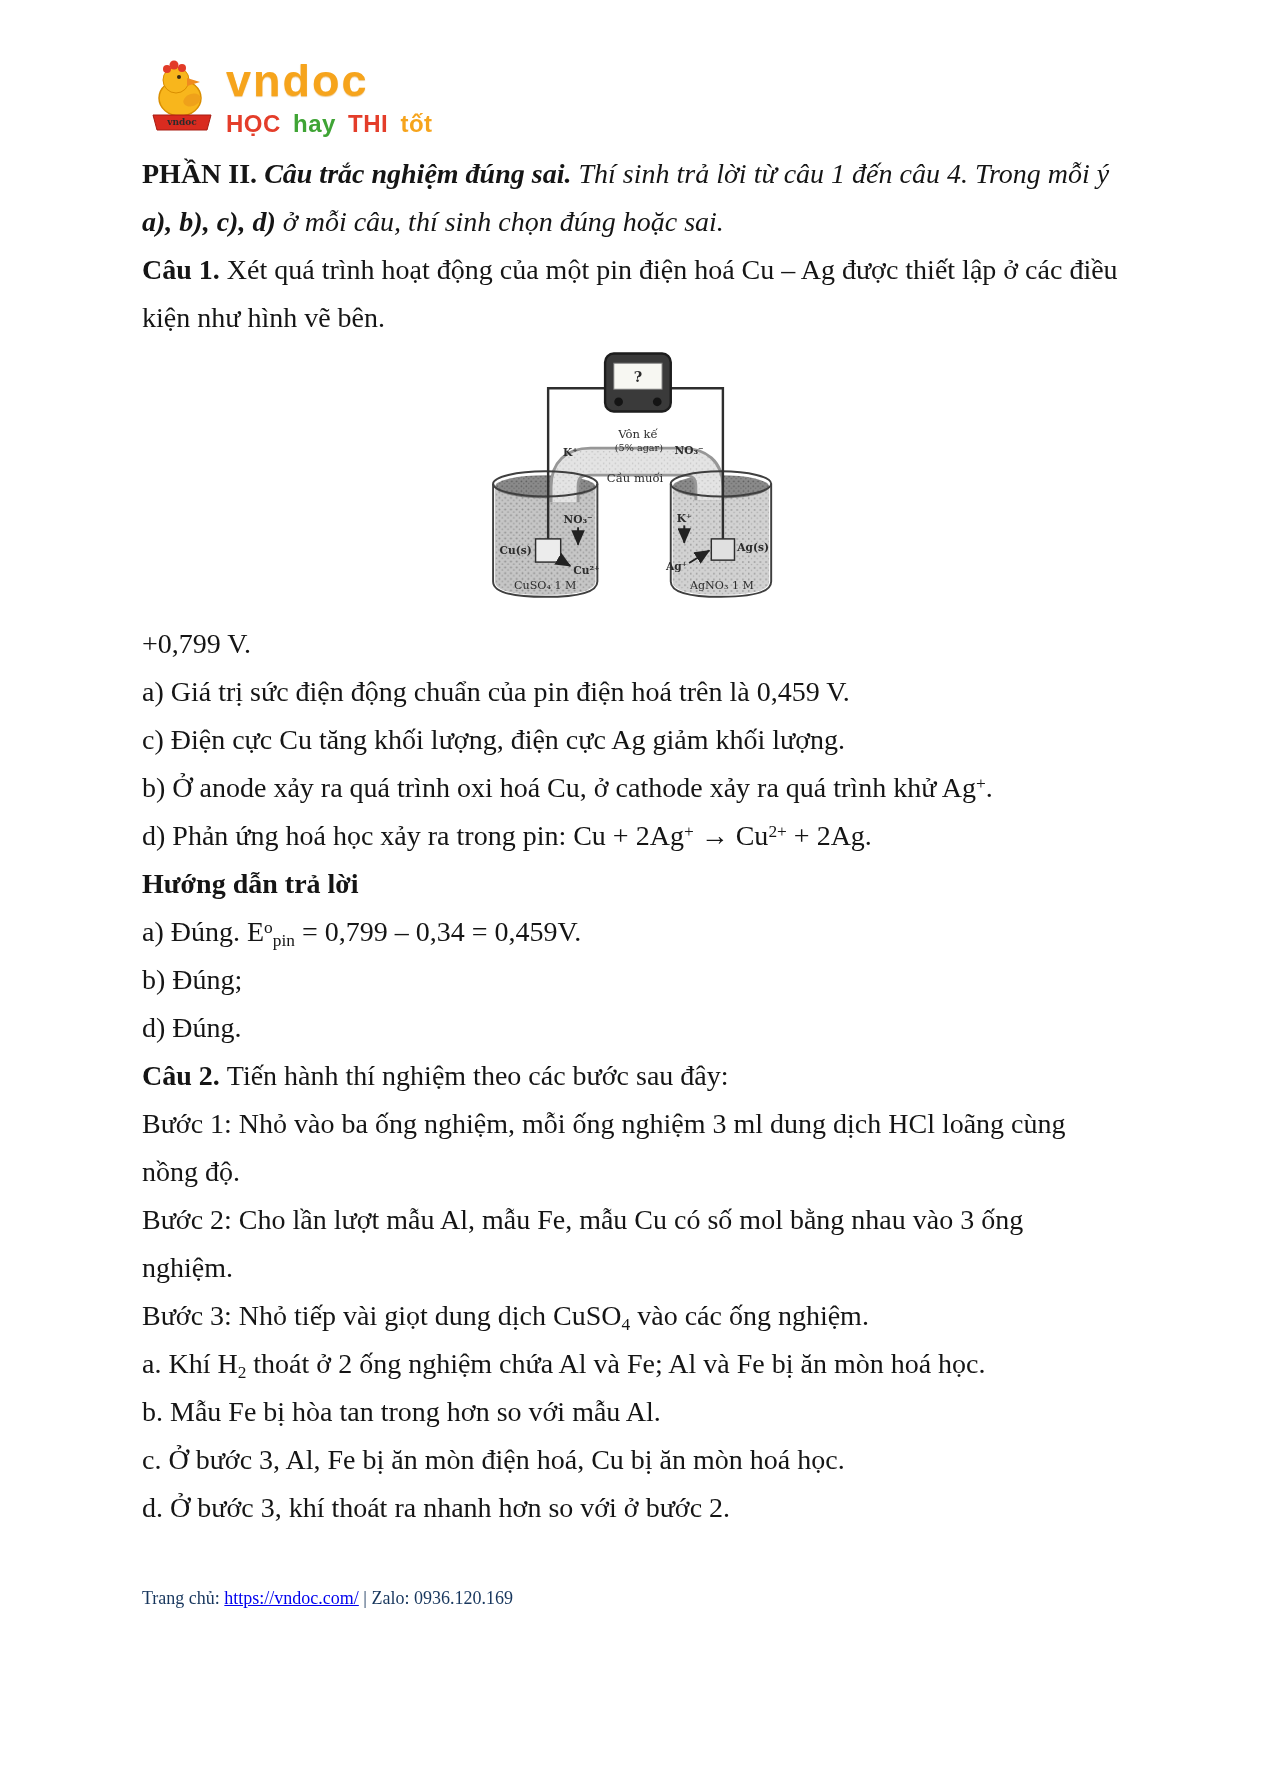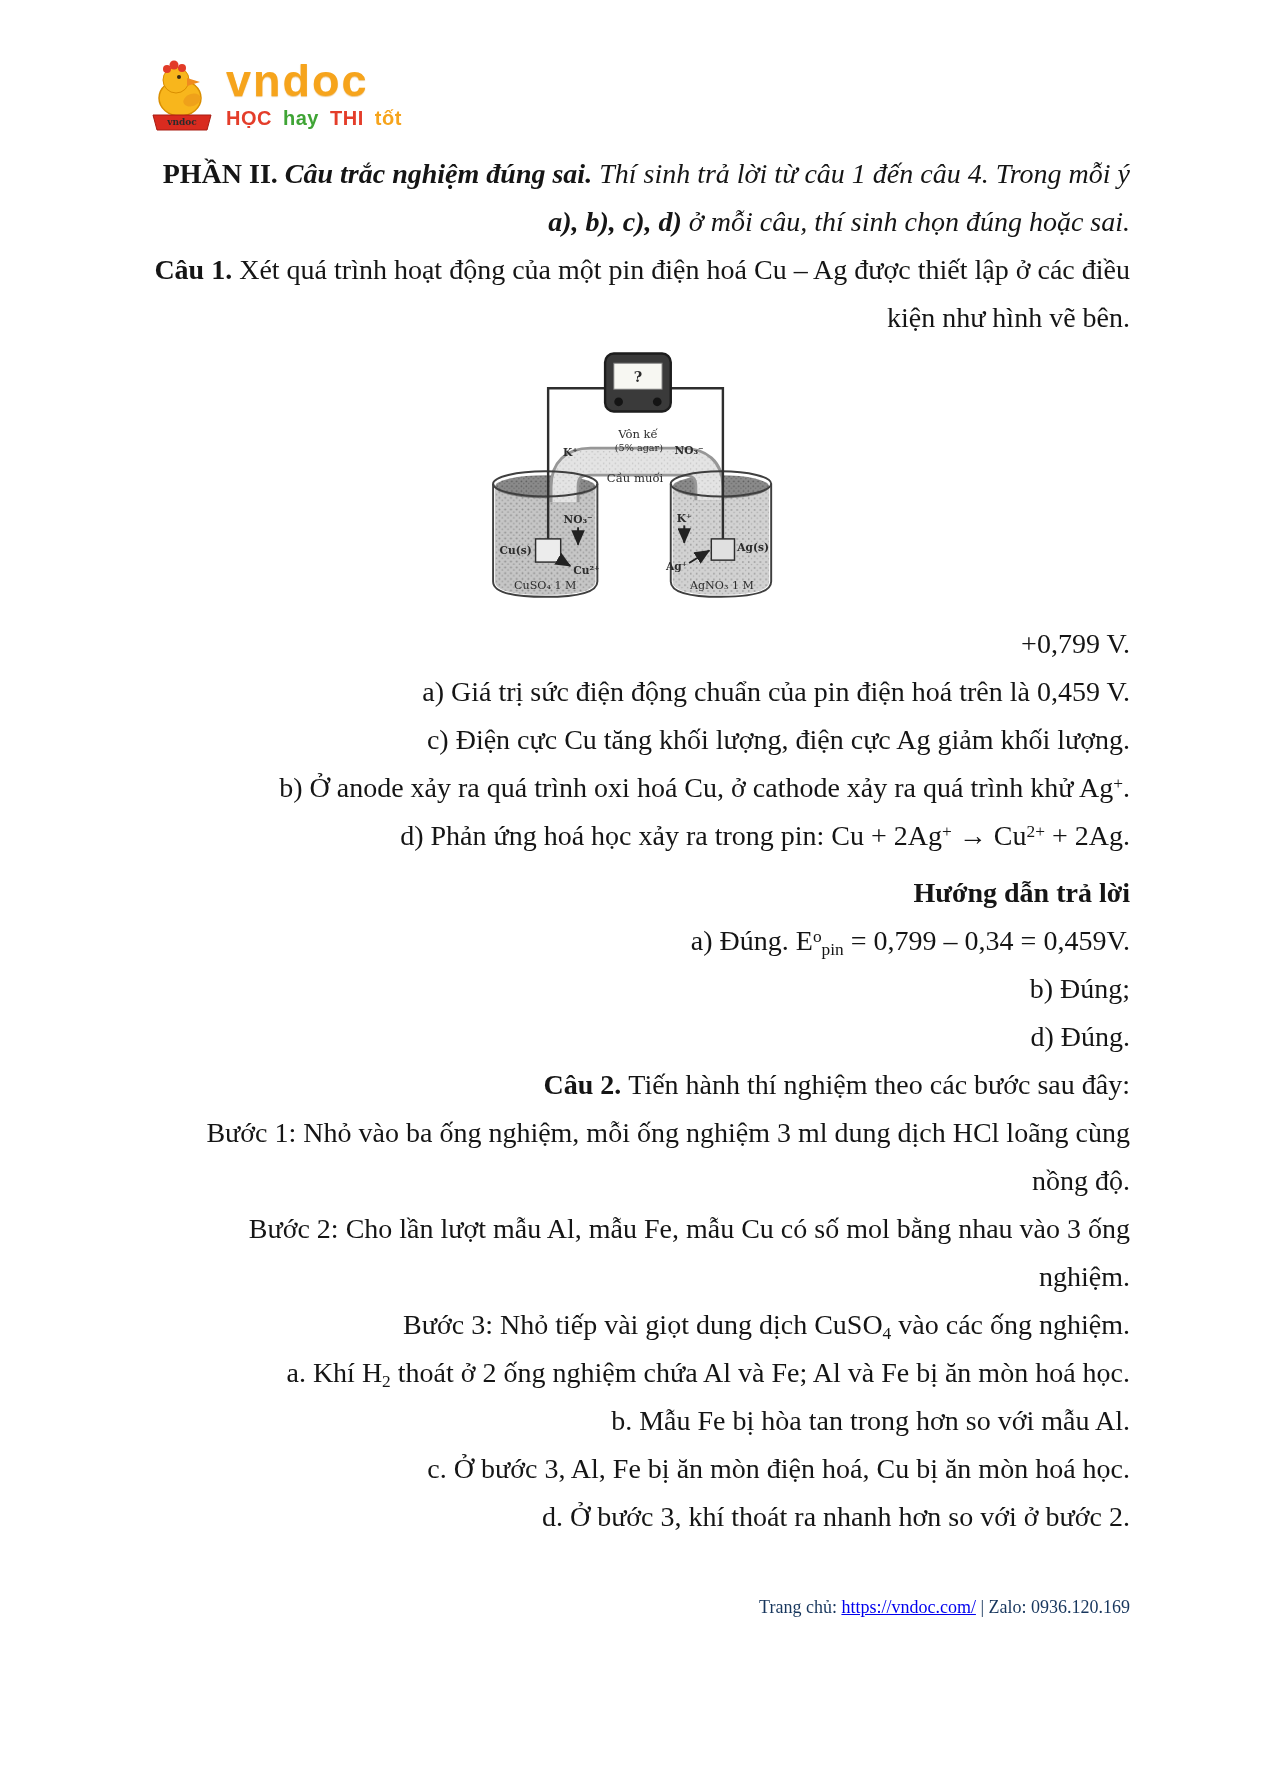--- a/index.html
+++ b/index.html
@@ -9,26 +9,26 @@
         padding:58px 135px 0 142px;position:relative;}
   
   .logo-row{display:flex;align-items:flex-start;gap:8px;height:78px;
             margin-left:4px;margin-bottom:14px;}
   .logo-mascot{width:72px;height:76px;flex:0 0 auto;}
   .brand-col{display:flex;flex-direction:column;}
   .brand{font-family:"Liberation Sans","DejaVu Sans",sans-serif;
          font-weight:900;font-size:45px;line-height:46px;letter-spacing:2px;
          text-shadow:0 1px 1px rgba(214,134,0,.45);}
   .tagline{font-family:"Liberation Sans","DejaVu Sans",sans-serif;
-           font-weight:800;font-size:20px;line-height:24px;margin-top:2px;
+           font-weight:800;font-size:24px;line-height:24px;margin-top:8px;
            letter-spacing:.5px;word-spacing:5px;}
   
   .docblock{width:988px;}
-  .line{height:48px;line-height:48px;font-size:28px;white-space:nowrap;text-align:right;}
-  .line.center{text-align:right;margin-top:9px;}
+  .line{height:48px;line-height:48px;font-size:28px;white-space:nowrap;}
+  .line.center{text-align:left;}
   .line .b{font-weight:bold;}
   .line .i{font-style:italic;}
   .line sup{font-size:62%;line-height:0;position:relative;top:-.45em;vertical-align:baseline;}
   .line sub{font-size:62%;line-height:0;position:relative;top:.28em;vertical-align:baseline;}
   
   .diagram-wrap{width:430px;margin:-2px auto 0 auto;height:280px;}
   svg text{font-family:"DejaVu Serif","Liberation Serif",serif;fill:#2c2c2c;}
   
   .footer{margin-top:42px;font-size:25px;}
   .footer .line{height:48px;line-height:48px;font-size:18px;}

